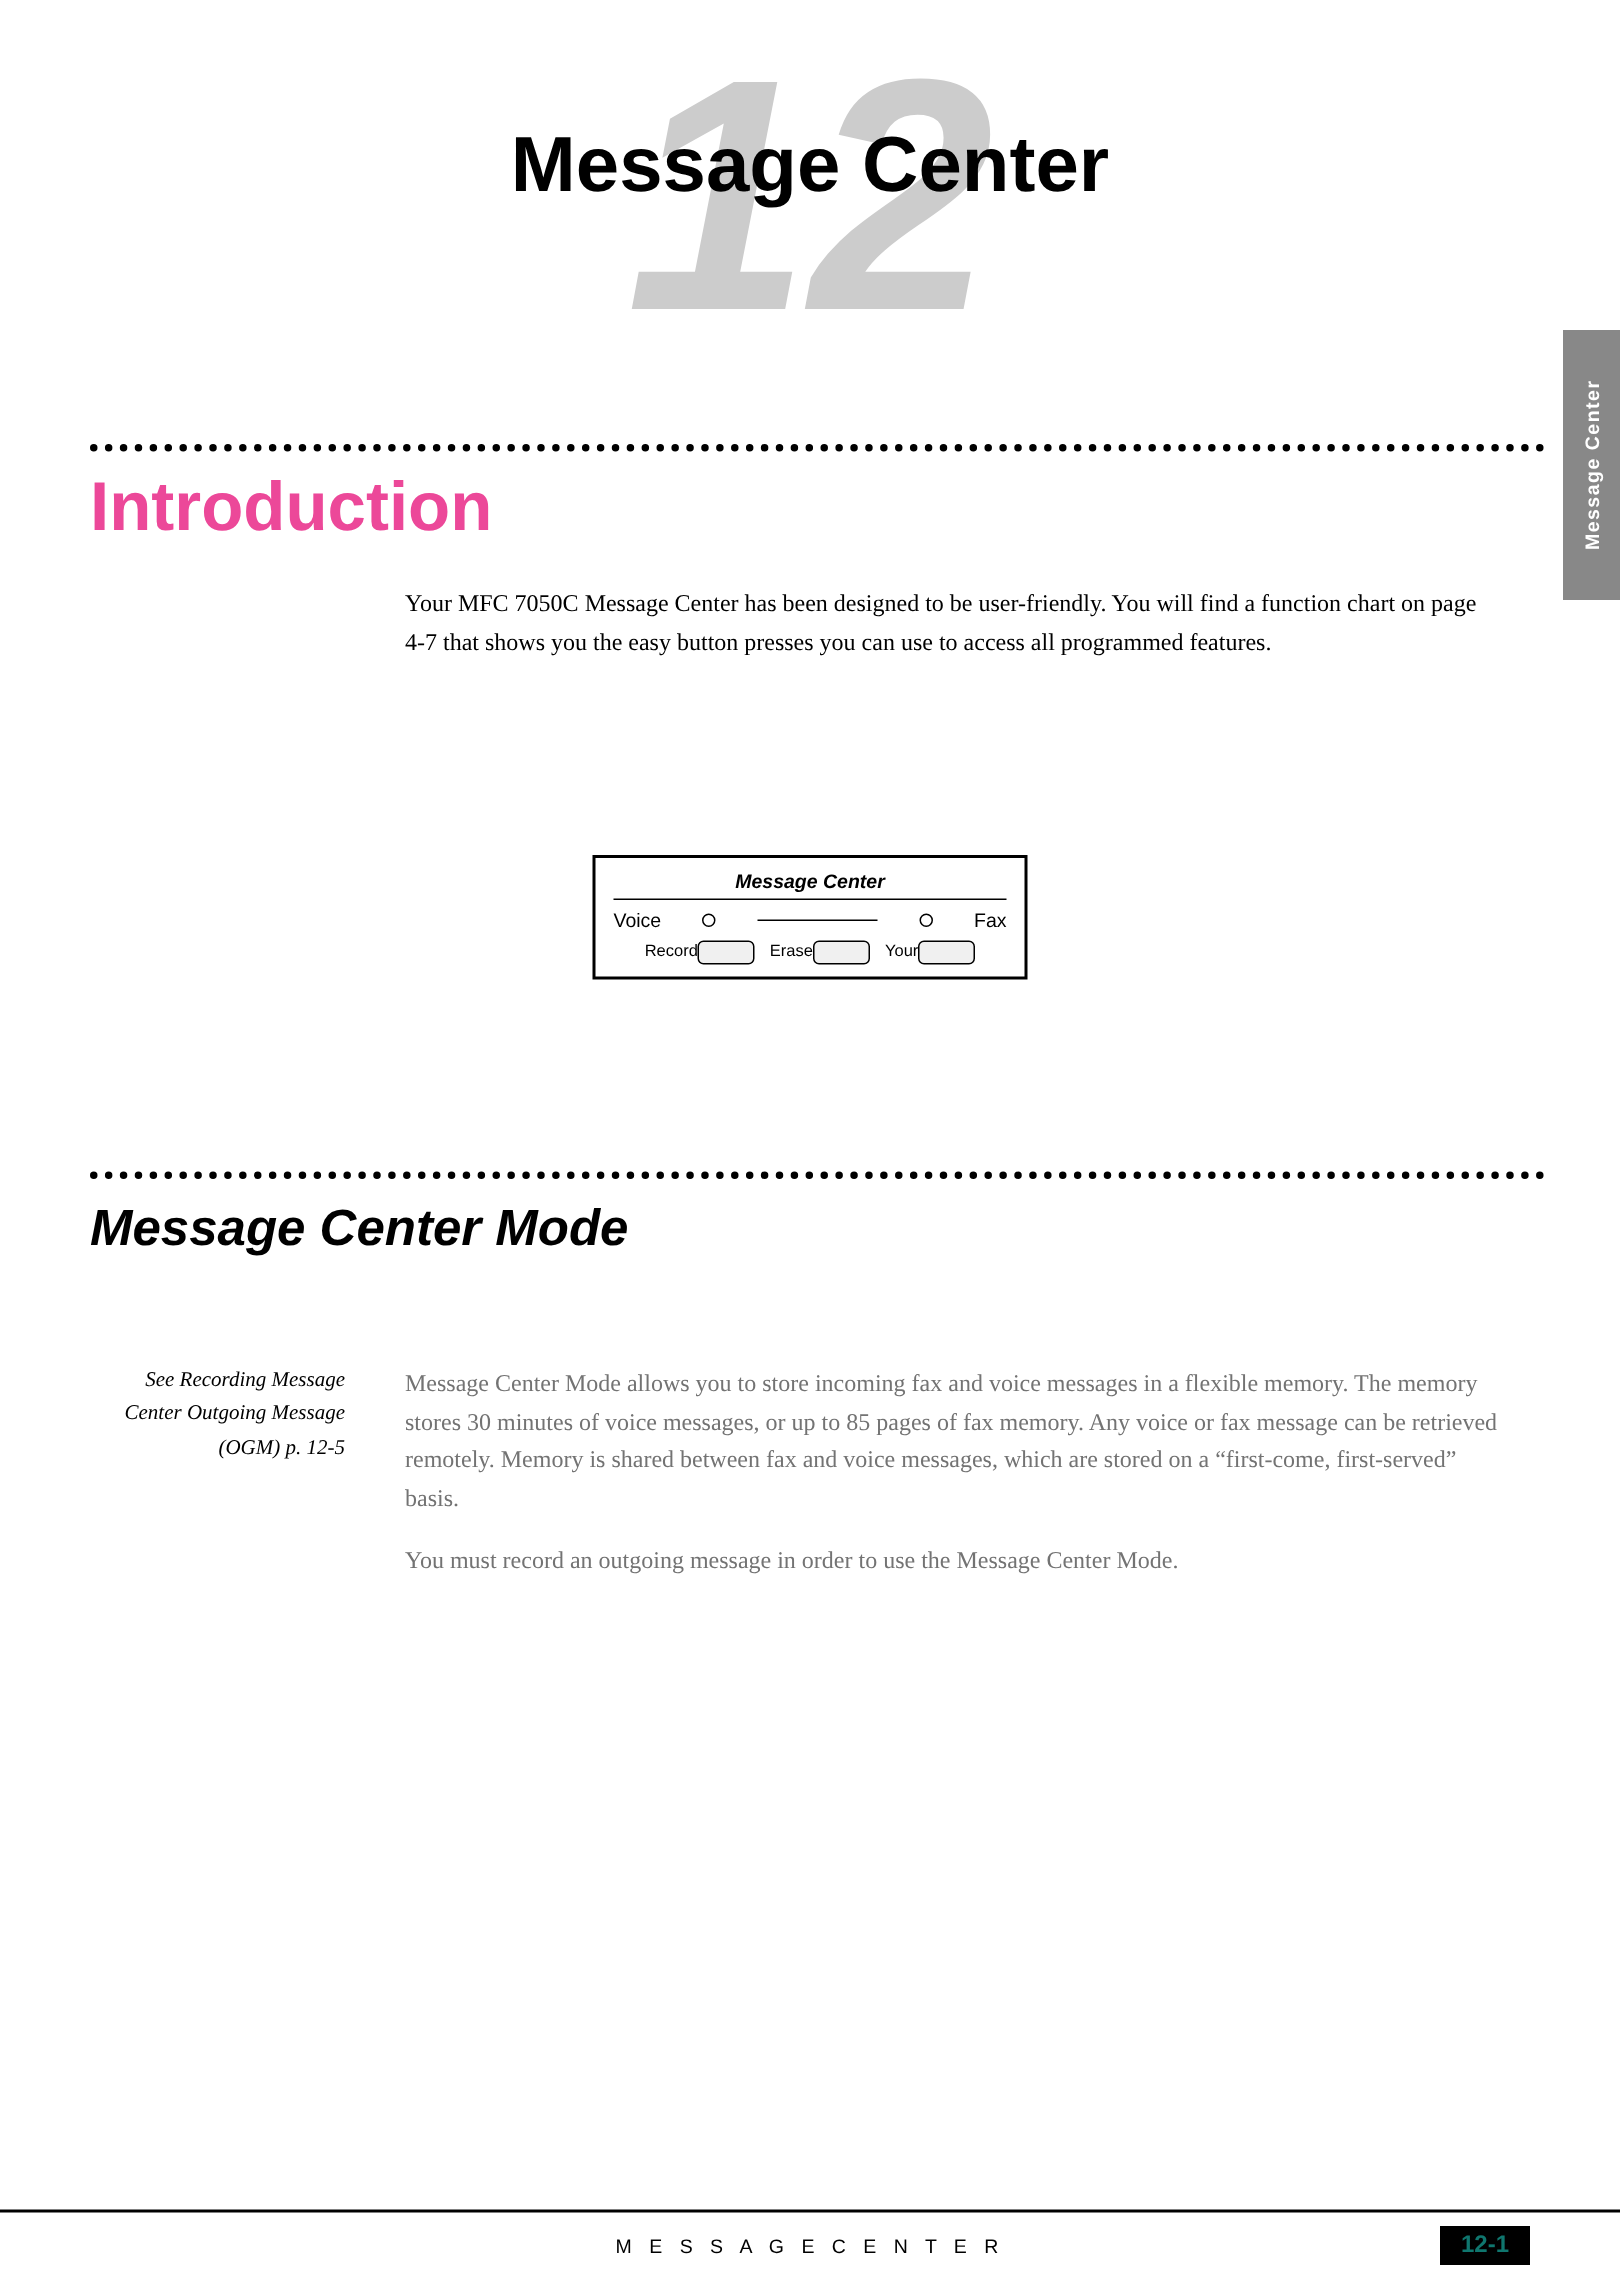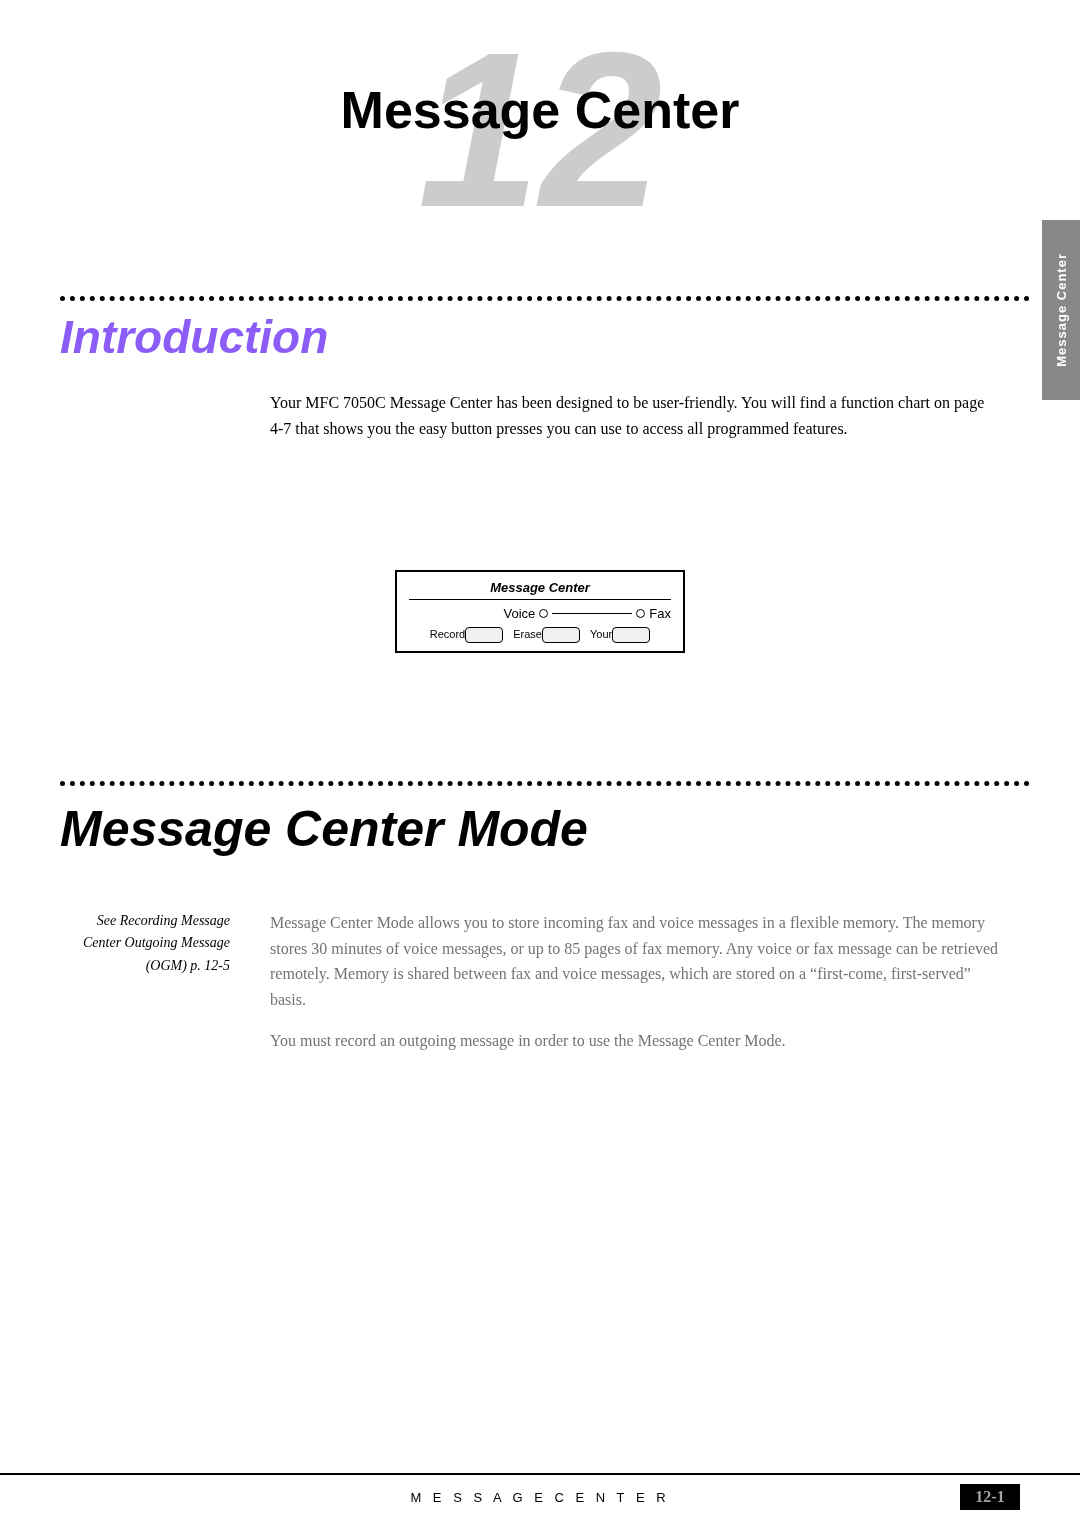--- a/index.html
+++ b/index.html
@@ -104,22 +104,21 @@
       top: 780px;
     }
 
     
     .intro-heading {
       position: absolute;
       top: 310px;
       left: 60px;
       font-size: 46px;
       font-weight: bold;
-      font-style: italic;
-      color: #8b5cf6;
+      color: #ec4899;
       font-family: Arial, sans-serif;
       text-align: right;
     }
 
     
     .intro-body {
       position: absolute;
       top: 390px;
       left: 270px;
       right: 80px;
@@ -147,21 +146,21 @@
       text-align: center;
       border-bottom: 1px solid #000000;
       padding-bottom: 4px;
       margin-bottom: 6px;
       font-family: Arial, sans-serif;
     }
 
     .mc-panel-voice-fax {
       display: flex;
       align-items: center;
-      justify-content: flex-end;
+      justify-content: space-between;
       gap: 4px;
       font-size: 13px;
       margin-bottom: 6px;
       font-family: Arial, sans-serif;
     }
 
     .mc-panel-voice-fax .radio-circle {
       width: 9px;
       height: 9px;
       border-radius: 50%;
@@ -201,21 +200,21 @@
       border: 1.5px solid #000;
       border-radius: 4px;
       background: #f0f0f0;
     }
 
     
     .mcmode-heading {
       position: absolute;
       top: 800px;
       left: 60px;
-      font-size: 50px;
+      font-size: 34px;
       font-weight: bold;
       font-style: italic;
       color: #000000;
       font-family: Arial, sans-serif;
     }
 
     
     .side-note {
       position: absolute;
       top: 910px;
@@ -259,24 +258,24 @@
 
     .footer-center {
       font-size: 13px;
       letter-spacing: 4px;
       font-family: Arial, sans-serif;
       color: #000000;
     }
 
     .footer-page {
       background: #000000;
-      color: #a3a3a3;
+      color: #0f766e;
       font-size: 16px;
       font-weight: bold;
-      font-family: Liberation Serif, serif;
+      font-family: Liberation Sans, sans-serif;
       padding: 4px 12px;
       min-width: 60px;
       text-align: center;
     }
 
     .footer-spacer {
       width: 60px;
     }
   </style>
 </head>

